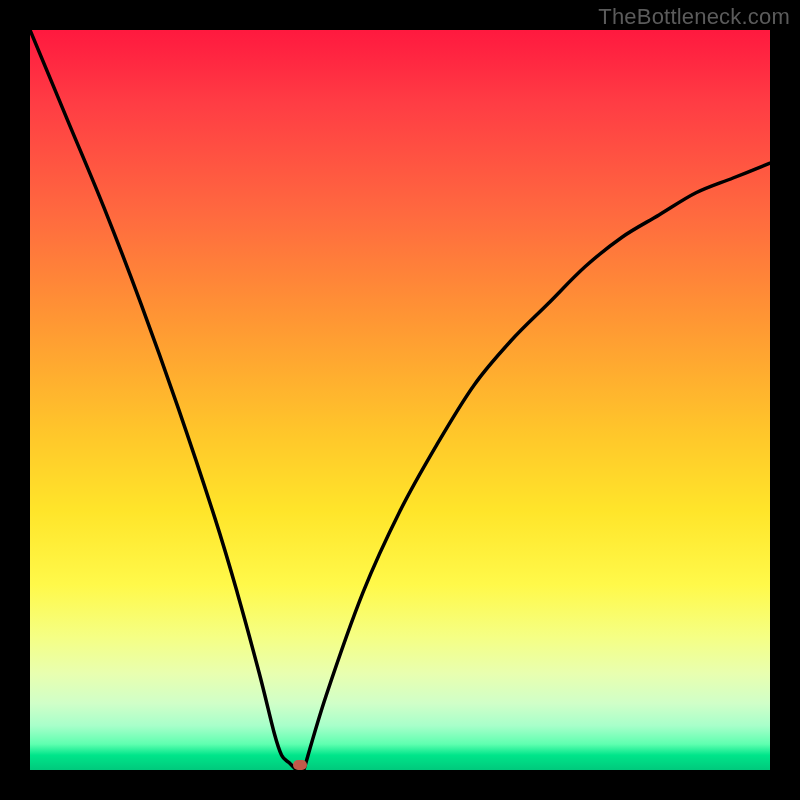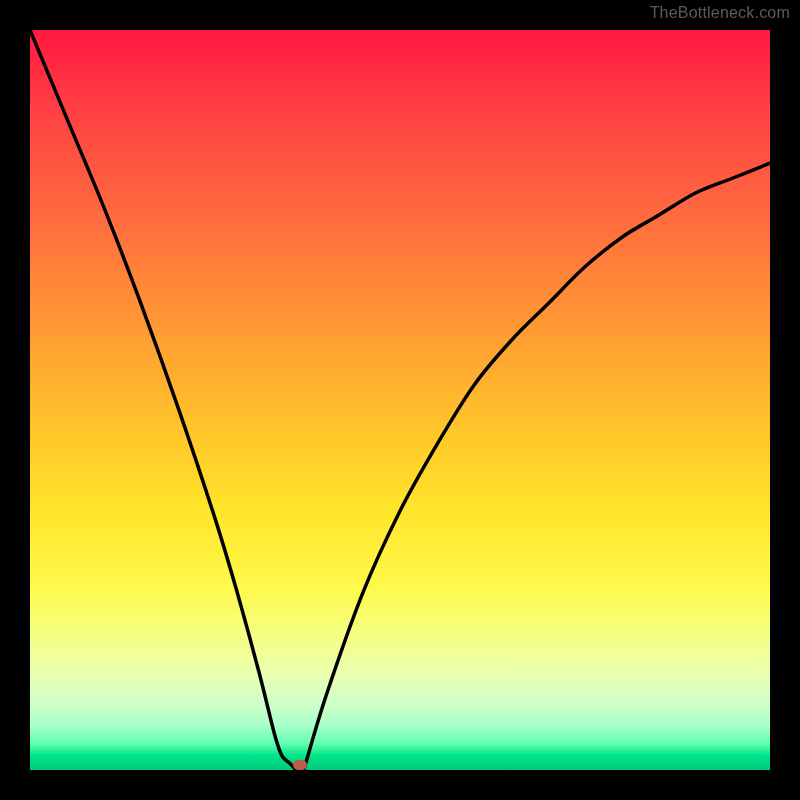--- a/index.html
+++ b/index.html
@@ -15,21 +15,21 @@
     position: relative;
     width: 800px;
     height: 800px;
     background: #000;
   }
   .watermark {
     position: absolute;
     top: 4px;
     right: 10px;
     color: #5b5b5b;
-    font-size: 16px;
+    font-size: 22px;
     font-weight: 500;
     letter-spacing: 0.2px;
     z-index: 20;
   }
   .plot-area {
     position: absolute;
     left: 30px;
     top: 30px;
     width: 740px;
     height: 740px;

